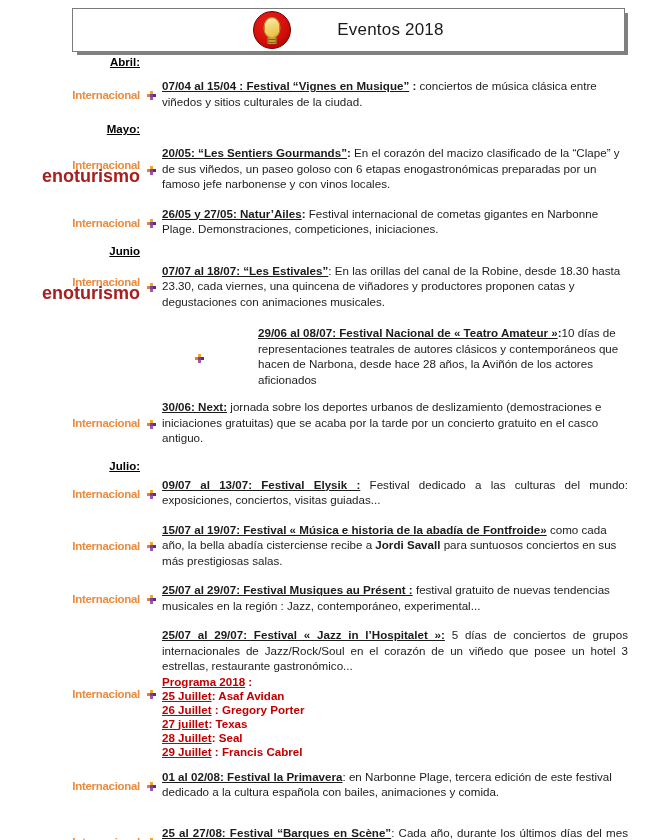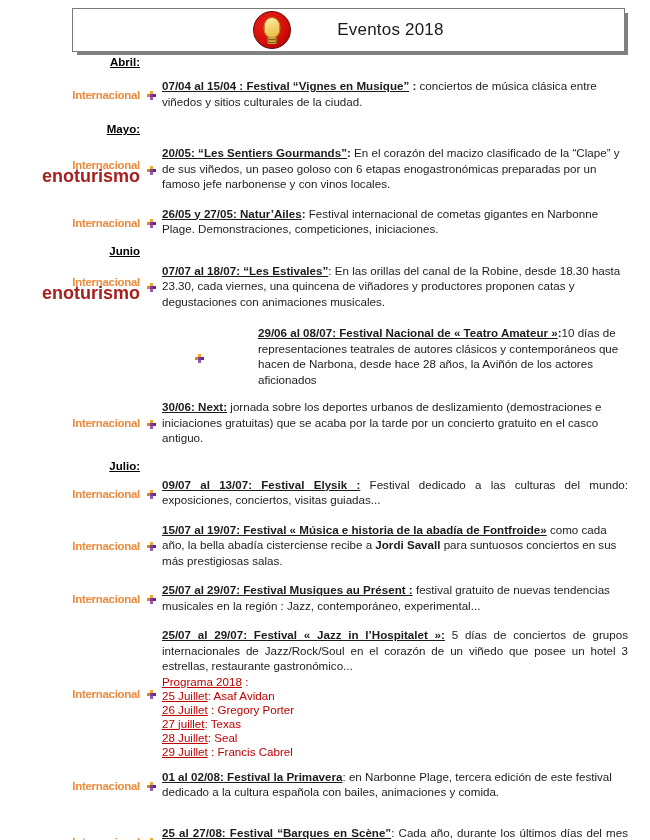--- a/index.html
+++ b/index.html
@@ -196,21 +196,21 @@
     color: #1c1c1c;
   }
   .entry-text.just { text-align: justify; }
   .entry-text b { font-weight: bold; }
   .entry-text u { text-decoration: underline; }
   .lead { font-weight: bold; text-decoration: underline; }
 
   .program {
     margin-top: 1px;
     color: #C00000;
-    font-weight: normal;
+    font-weight: bold;
     font-size: 11.6px;
     line-height: 14px;
   }
   .program .p-head { text-decoration: underline; }
   .program .p-row { display: block; white-space: nowrap; }
   .program .p-row u { text-decoration: underline; }
 </style>
 </head>
 <body>
 

